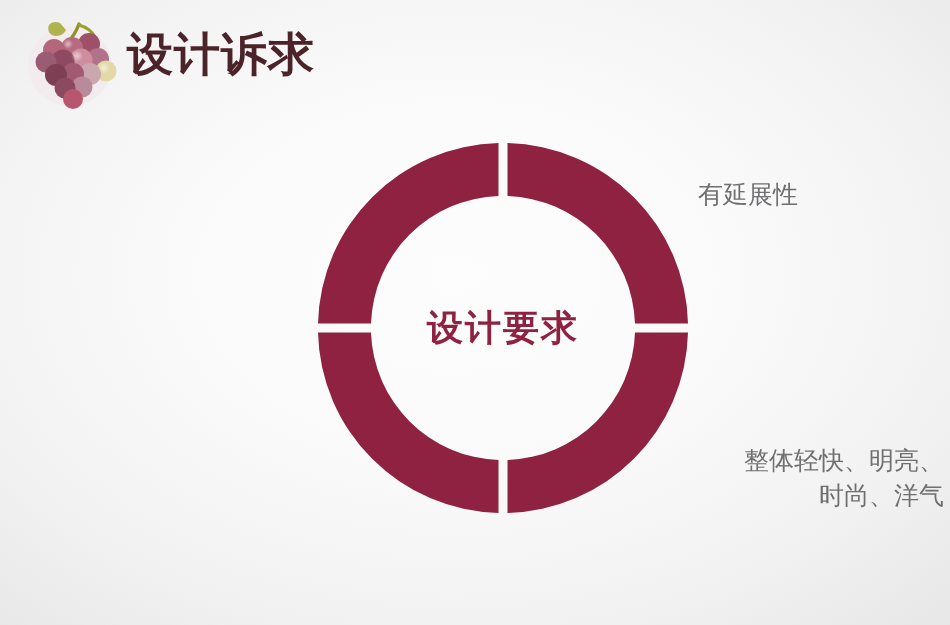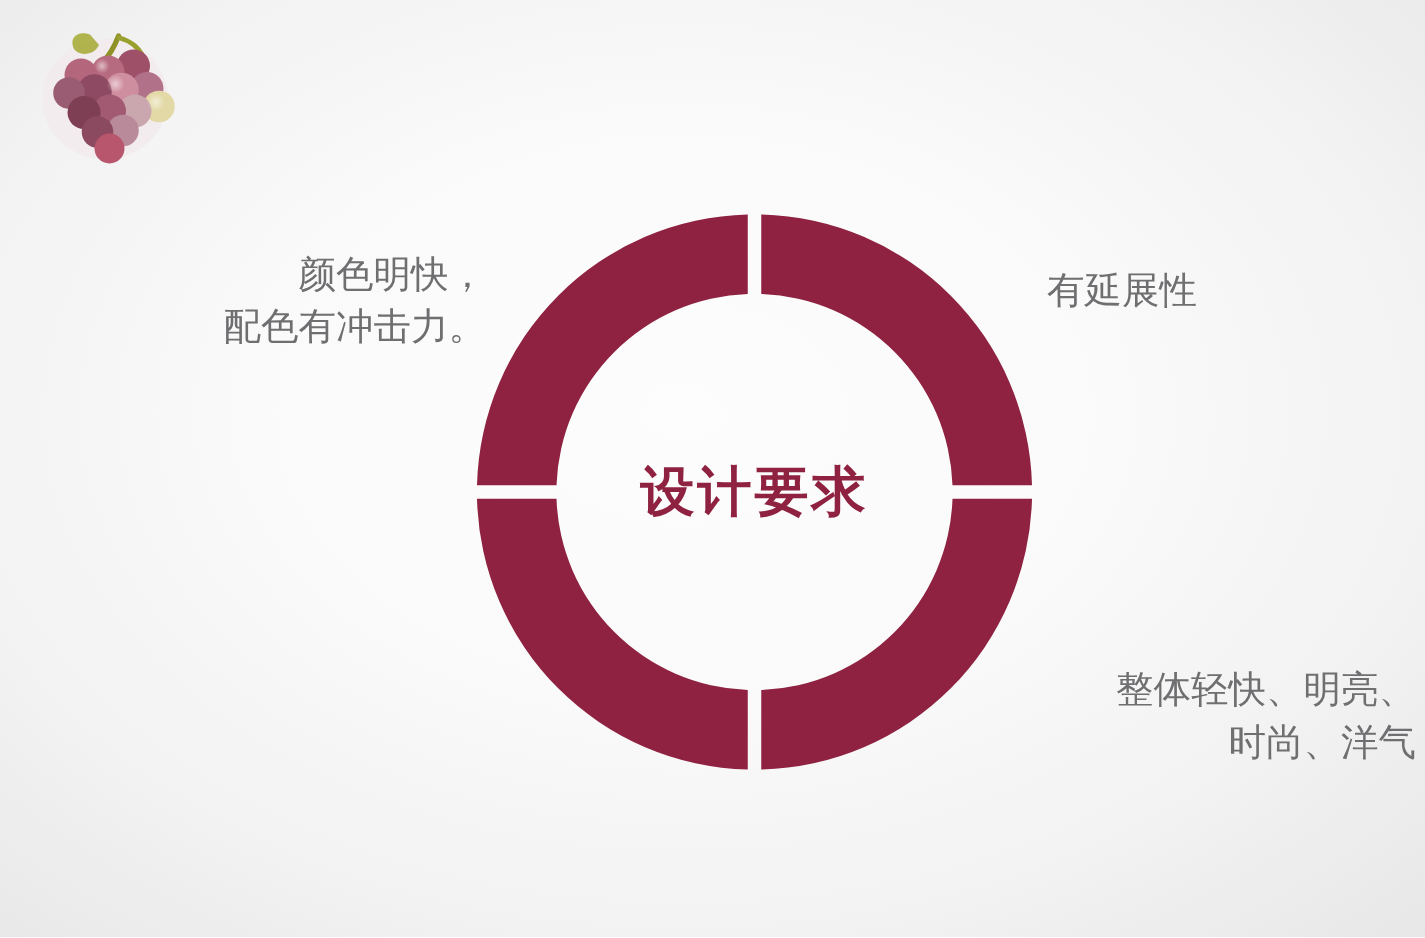--- a/index.html
+++ b/index.html
@@ -160,41 +160,40 @@
         <circle cx="66" cy="79" r="10.5" fill="#b98a9a"></circle>
         <circle cx="49" cy="80" r="10.5" fill="#8c4a60"></circle>
         <circle cx="57" cy="91" r="10" fill="#b8566d"></circle>
 
         <circle cx="52" cy="36" r="5" fill="url(#gsoft)"></circle>
         <circle cx="61" cy="48" r="6" fill="url(#gsoft)"></circle>
         <circle cx="88" cy="60" r="6" fill="url(#gsoft)"></circle>
       </svg>
     </div>
 
+    <div class="page-title">设计诉求</div>
   </div>
 
   <div class="ring-wrap">
     <svg class="ring-svg" viewBox="0 0 372 372">
       <g fill="#8e2240">
 
         <path d="M190.5,1 A185,185 0 0 1 371,181.5 L318,181.5 A132,132 0 0 0 190.5,54 Z"></path>
 
         <path d="M371,190.5 A185,185 0 0 1 190.5,371 L190.5,318 A132,132 0 0 0 318,190.5 Z"></path>
 
         <path d="M181.5,371 A185,185 0 0 1 1,190.5 L54,190.5 A132,132 0 0 0 181.5,318 Z"></path>
 
         <path d="M1,181.5 A185,185 0 0 1 181.5,1 L181.5,54 A132,132 0 0 0 54,181.5 Z"></path>
       </g>
     </svg>
 
     <div class="ring-center-label">设计要求</div>
   </div>
 
-  <div class="callout callout-tl">颜色明快，
-配色有冲击力。</div>
 
   <div class="callout callout-tr">有延展性</div>
 
 
   <div class="callout callout-br">整体轻快、明亮、
 时尚、洋气</div>
 
 </div>
 
 </body></html>

